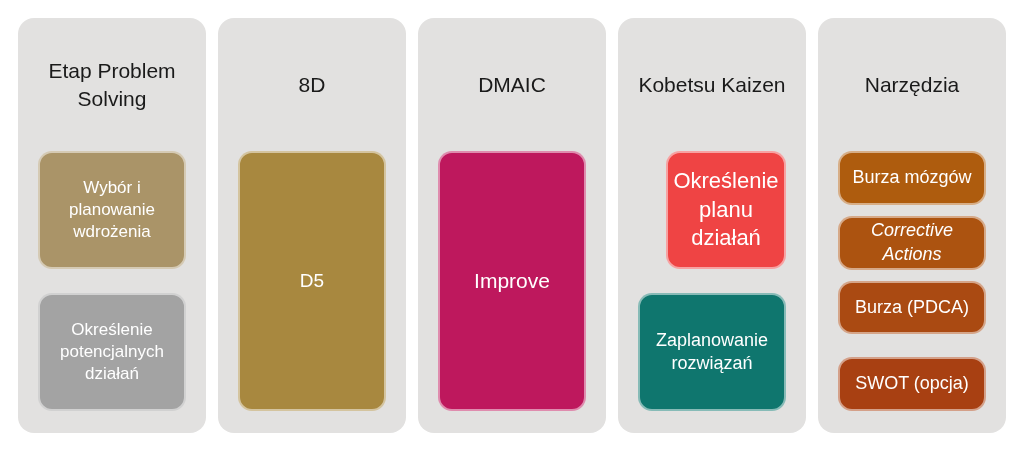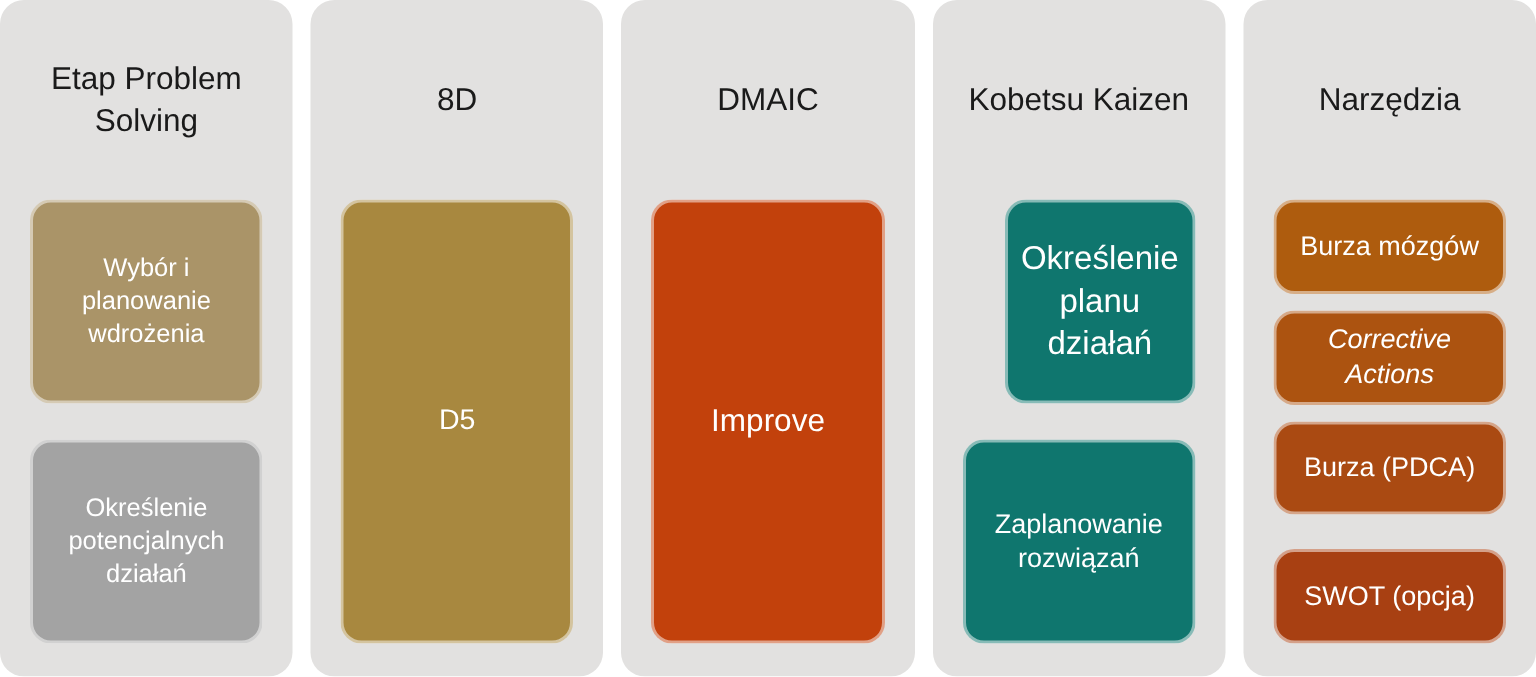--- a/index.html
+++ b/index.html
@@ -7,21 +7,21 @@
     width: 1024px;
     height: 451px;
     background: #ffffff;
     font-family: "Liberation Sans", sans-serif;
     overflow: hidden;
   }
   .board {
     box-sizing: border-box;
     width: 1024px;
     height: 451px;
-    padding: 0;
+    padding: 18px;
     display: flex;
     gap: 12px;
   }
   .col {
     flex: 1 1 0;
     background: #e2e1e0;
     border-radius: 16px;
     display: flex;
     flex-direction: column;
     min-width: 0;
@@ -89,30 +89,30 @@
     <div class="boxes gap-lg">
       <div class="box fs-19" style="background: rgb(168, 136, 63);">
         <span>D5</span>
       </div>
     </div>
   </section>
 
   <section class="col">
     <h2 class="col-header">DMAIC</h2>
     <div class="boxes gap-lg">
-      <div class="box fs-21" style="background: #c2410c;">
+      <div class="box fs-21" style="background: #be185d;">
         <span>Improve</span>
       </div>
     </div>
   </section>
 
   <section class="col">
     <h2 class="col-header">Kobetsu Kaizen</h2>
     <div class="boxes gap-lg">
-      <div class="box fs-22" style="background: #0f766e; margin-left: 28px;">
+      <div class="box fs-22" style="background: #ef4444; margin-left: 28px;">
         <span>Określenie planu działań</span>
       </div>
       <div class="box fs-18" style="background: #0f766e;">
         <span>Zaplanowanie rozwiązań</span>
       </div>
     </div>
   </section>
 
   <section class="col">
     <h2 class="col-header">Narzędzia</h2>

